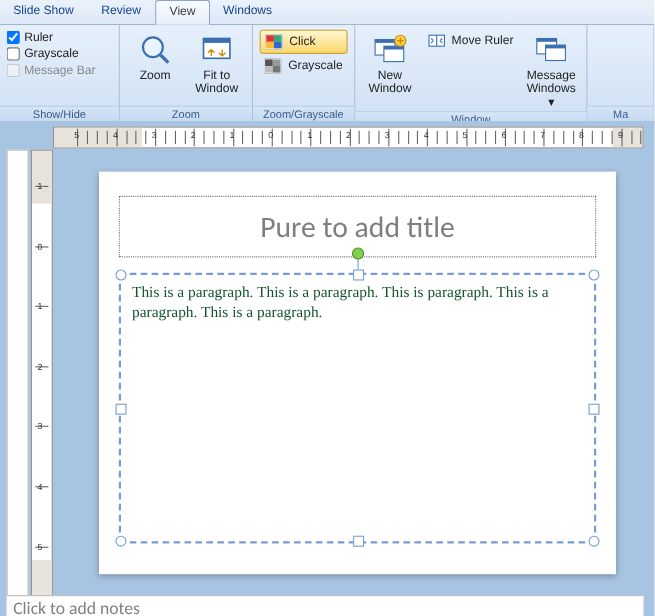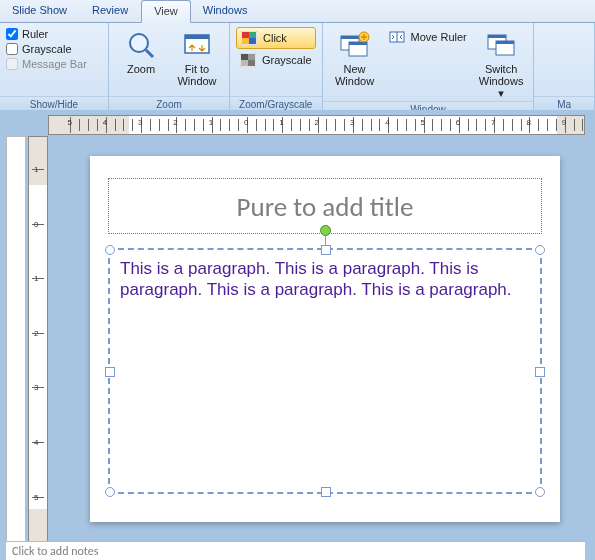--- a/index.html
+++ b/index.html
@@ -24,26 +24,26 @@
 .ticks{position:absolute;inset:0}
 .tick{position:absolute;top:3px;bottom:3px;width:1px;background:#666}
 .tickmaj{top:1px;bottom:1px}
 .tlabel{position:absolute;top:2px;font-size:8px;color:#333}
 .vruler{position:absolute;top:26px;left:28px;width:18px;bottom:18px;background:#fff;border:1px solid #888;overflow:hidden}
 .vruler .shade{position:absolute;left:0;right:0;background:#e7e3da}
 .outline{position:absolute;top:26px;left:6px;width:18px;bottom:18px;background:#fff;border:1px solid #bbb}
 .slidearea{position:absolute;top:46px;left:90px;width:470px;height:366px;background:#fff;box-shadow:0 2px 6px rgba(0,0,0,.3)}
 .titleph{position:absolute;top:22px;left:18px;right:18px;height:54px;border:1px dotted #777;display:flex;align-items:center;justify-content:center;color:#7f7f7f;font-size:27px;font-family:Calibri,sans-serif}
 .content{position:absolute;top:92px;left:18px;right:18px;bottom:28px;border:2px dashed #7a9bce}
-.content .txt{padding:8px 16px 8px 10px;color:#4c1d95;font-size:17px;font-family:Liberation Sans, sans-serif;line-height:1.25}
+.content .txt{padding:8px 16px 8px 10px;color:#14532d;font-size:14px;font-family:Liberation Serif, serif;line-height:1.25}
 .handle{position:absolute;width:8px;height:8px;background:#fff;border:1px solid #7a9bce;border-radius:50%}
 .handle.sq{border-radius:0}
 .rot{position:absolute;width:9px;height:9px;background:#7fd24a;border:1px solid #4a8a2a;border-radius:50%}
 .rotline{position:absolute;width:1px;height:12px;background:#7a9bce}
-.notes{position:absolute;left:6px;right:10px;bottom:0;height:14px;background:#fff;border-top:1px solid #bbb;padding:2px 6px;color:#7f7f7f;font-size:12px;font-family:Calibri}
+.notes{position:absolute;left:6px;right:10px;bottom:0;height:14px;background:#fff;border-top:1px solid #bbb;padding:2px 6px;color:#7f7f7f;font-size:16px;font-family:Calibri}
 svg{display:block}
 </style>
 </head>
 <body>
 
 <div class="tabs">
   <div class="tab">Slide Show</div>
   <div class="tab">Review</div>
   <div class="tab active">View</div>
   <div class="tab">Windows</div>
@@ -158,21 +158,21 @@
       </div>
       <div class="bigbtn">
         <span class="ico">
             <svg width="32" height="30">
               <rect x="3" y="5" width="18" height="14" fill="#fff" stroke="#3a6fb0"></rect>
               <rect x="3" y="5" width="18" height="3" fill="#3a6fb0"></rect>
               <rect x="11" y="11" width="18" height="14" fill="#fff" stroke="#3a6fb0"></rect>
               <rect x="11" y="11" width="18" height="3" fill="#3a6fb0"></rect>
             </svg>
           </span>
-        <span style="white-space:pre-line;line-height:1.1"><span>Switch
+        <span style="white-space:pre-line;line-height:1.1"><span>Message
 Windows</span> <span>▾</span></span>
       </div>
     </div>
     <div class="group-label">Window</div>
   </div>
 
   <div class="group" style="min-width:30px">
     <div class="group-body">
       <div class="bigbtn">
         

